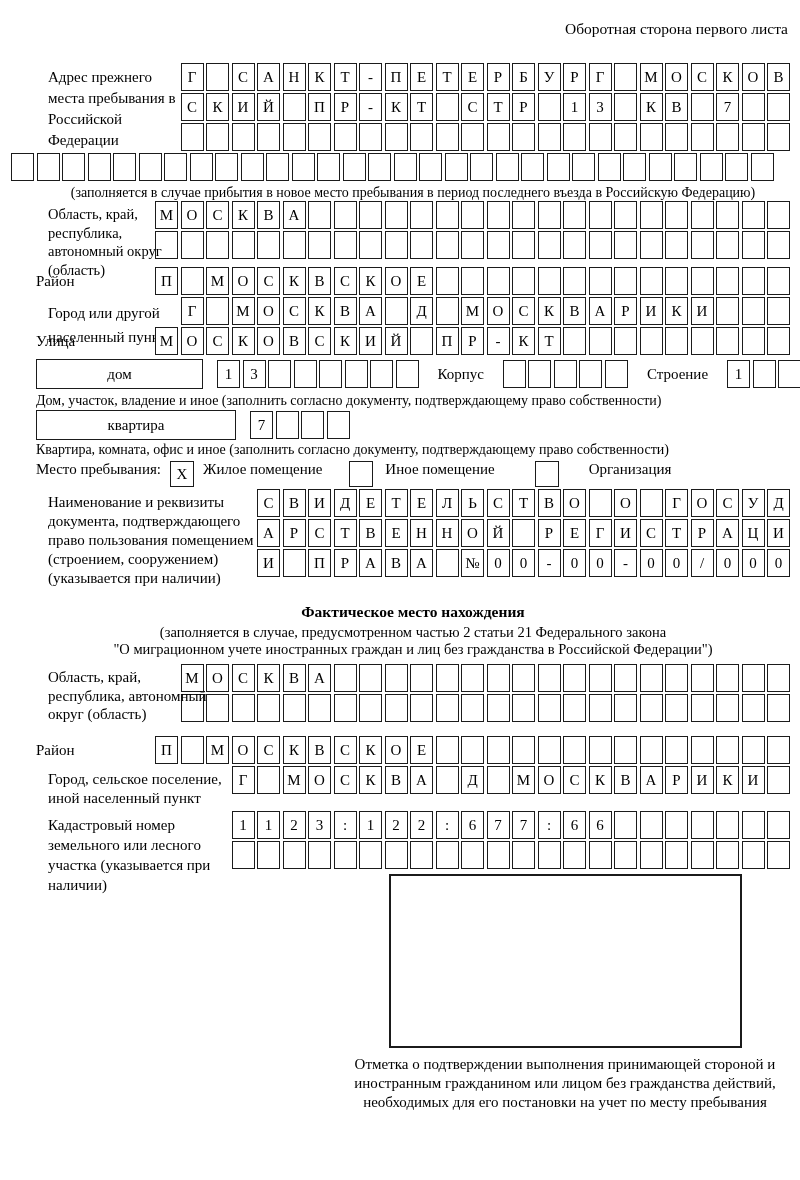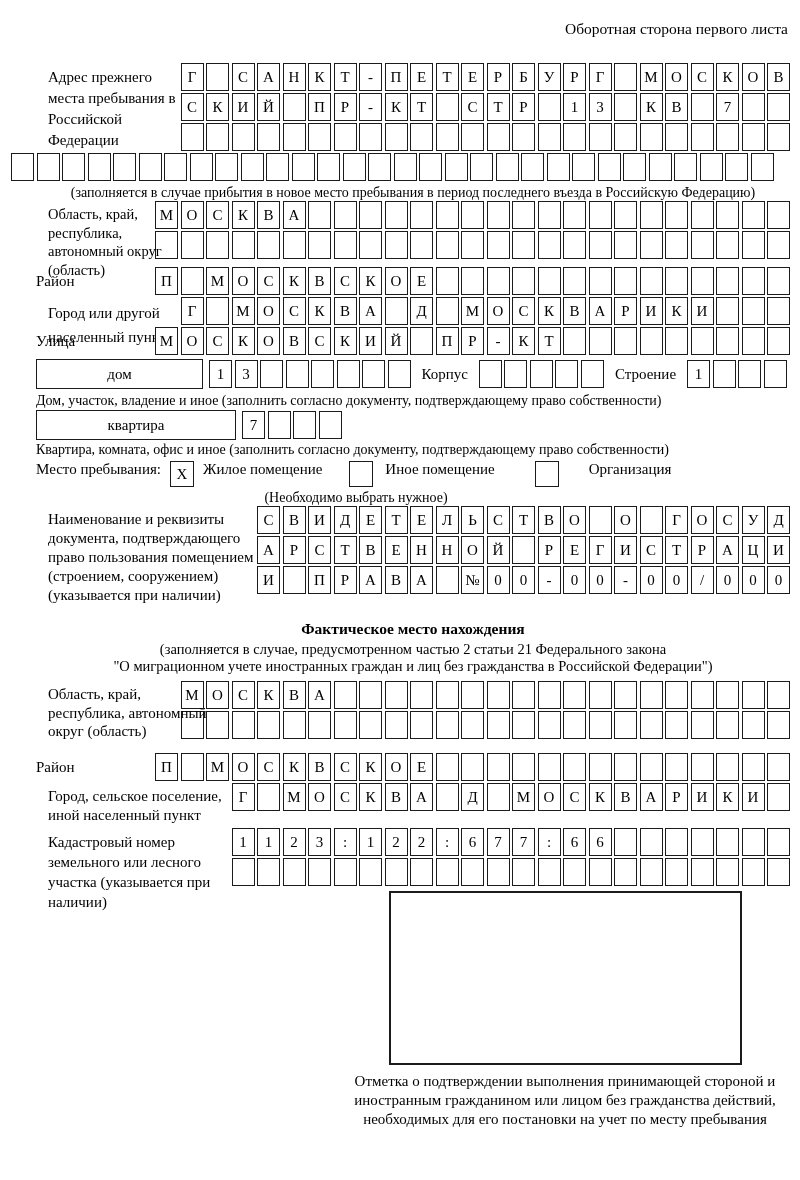--- a/index.html
+++ b/index.html
@@ -16,21 +16,21 @@
   .grp { position:relative; display:flex; }
   .lbl { font-size:15px; line-height:18.5px; }
   .lbl-abs { position:absolute; left:0; top:4px;margin-left:12px; }
   .lbl-mid { flex:1; align-self:center; }
 
   .row-full { display:flex; gap:2.5px; margin-left:-25px; margin-top:2px; }
 
   .note { font-size:14px; text-align:center; height:17px; line-height:17px; }
   .sec-title { font-size:16px; font-weight:bold; text-align:center; height:21px; line-height:21px; }
 
-  .house-row { display:flex; align-items:center; gap:6px; height:30px; }
+  .house-row { display:flex; align-items:center; gap:14px; height:30px; }
   .wbox { box-sizing:border-box; border:1.6px solid #1b1b1b; height:30px; display:flex;
           align-items:center; justify-content:center; font-size:15px; flex:none; }
   .wbox.dom { width:167px; }
   .wbox.kvartira { width:200px; }
   .inline-lbl { font-size:15px; padding:0 5px; flex:none; }
 
   .stay-row { display:flex; align-items:flex-start; height:28px; font-size:15px; }
   .chk { box-sizing:border-box; width:24px; height:26px; border:1.6px solid #1b1b1b; flex:none;
          display:flex; align-items:center; justify-content:center; font-size:15px; }
   .stay-note-wrap { width:640px; }
@@ -362,23 +362,20 @@
   <div class="note" style="text-align:left; margin-top:1px;">Квартира, комната, офис и иное (заполнить согласно документу, подтверждающему право собственности)</div>
 
   <div class="stay-row mt3">
     <span>Место пребывания:</span>
     <span class="chk" style="margin-left:9px">X</span>
     <span style="margin-left:9px">Жилое помещение</span>
     <span class="chk" style="margin-left:27px"></span>
     <span style="margin-left:12px">Иное помещение</span>
     <span class="chk" style="margin-left:40px"></span>
     <span style="margin-left:30px">Организация</span>
-  </div>
-  <div class="stay-note-wrap">
-    <div class="note">(Необходимо выбрать нужное)</div>
   </div>
 
   <div class="grp">
     <div class="lbl lbl-abs" style="width:228px; line-height:19px;">Наименование и реквизиты документа, подтверждающего право пользования помещением (строением, сооружением) (указывается при наличии)</div>
     <div class="rows">
       <div class="cellrow">
           <span class="cell">С</span>
           <span class="cell">В</span>
           <span class="cell">И</span>
           <span class="cell">Д</span>

